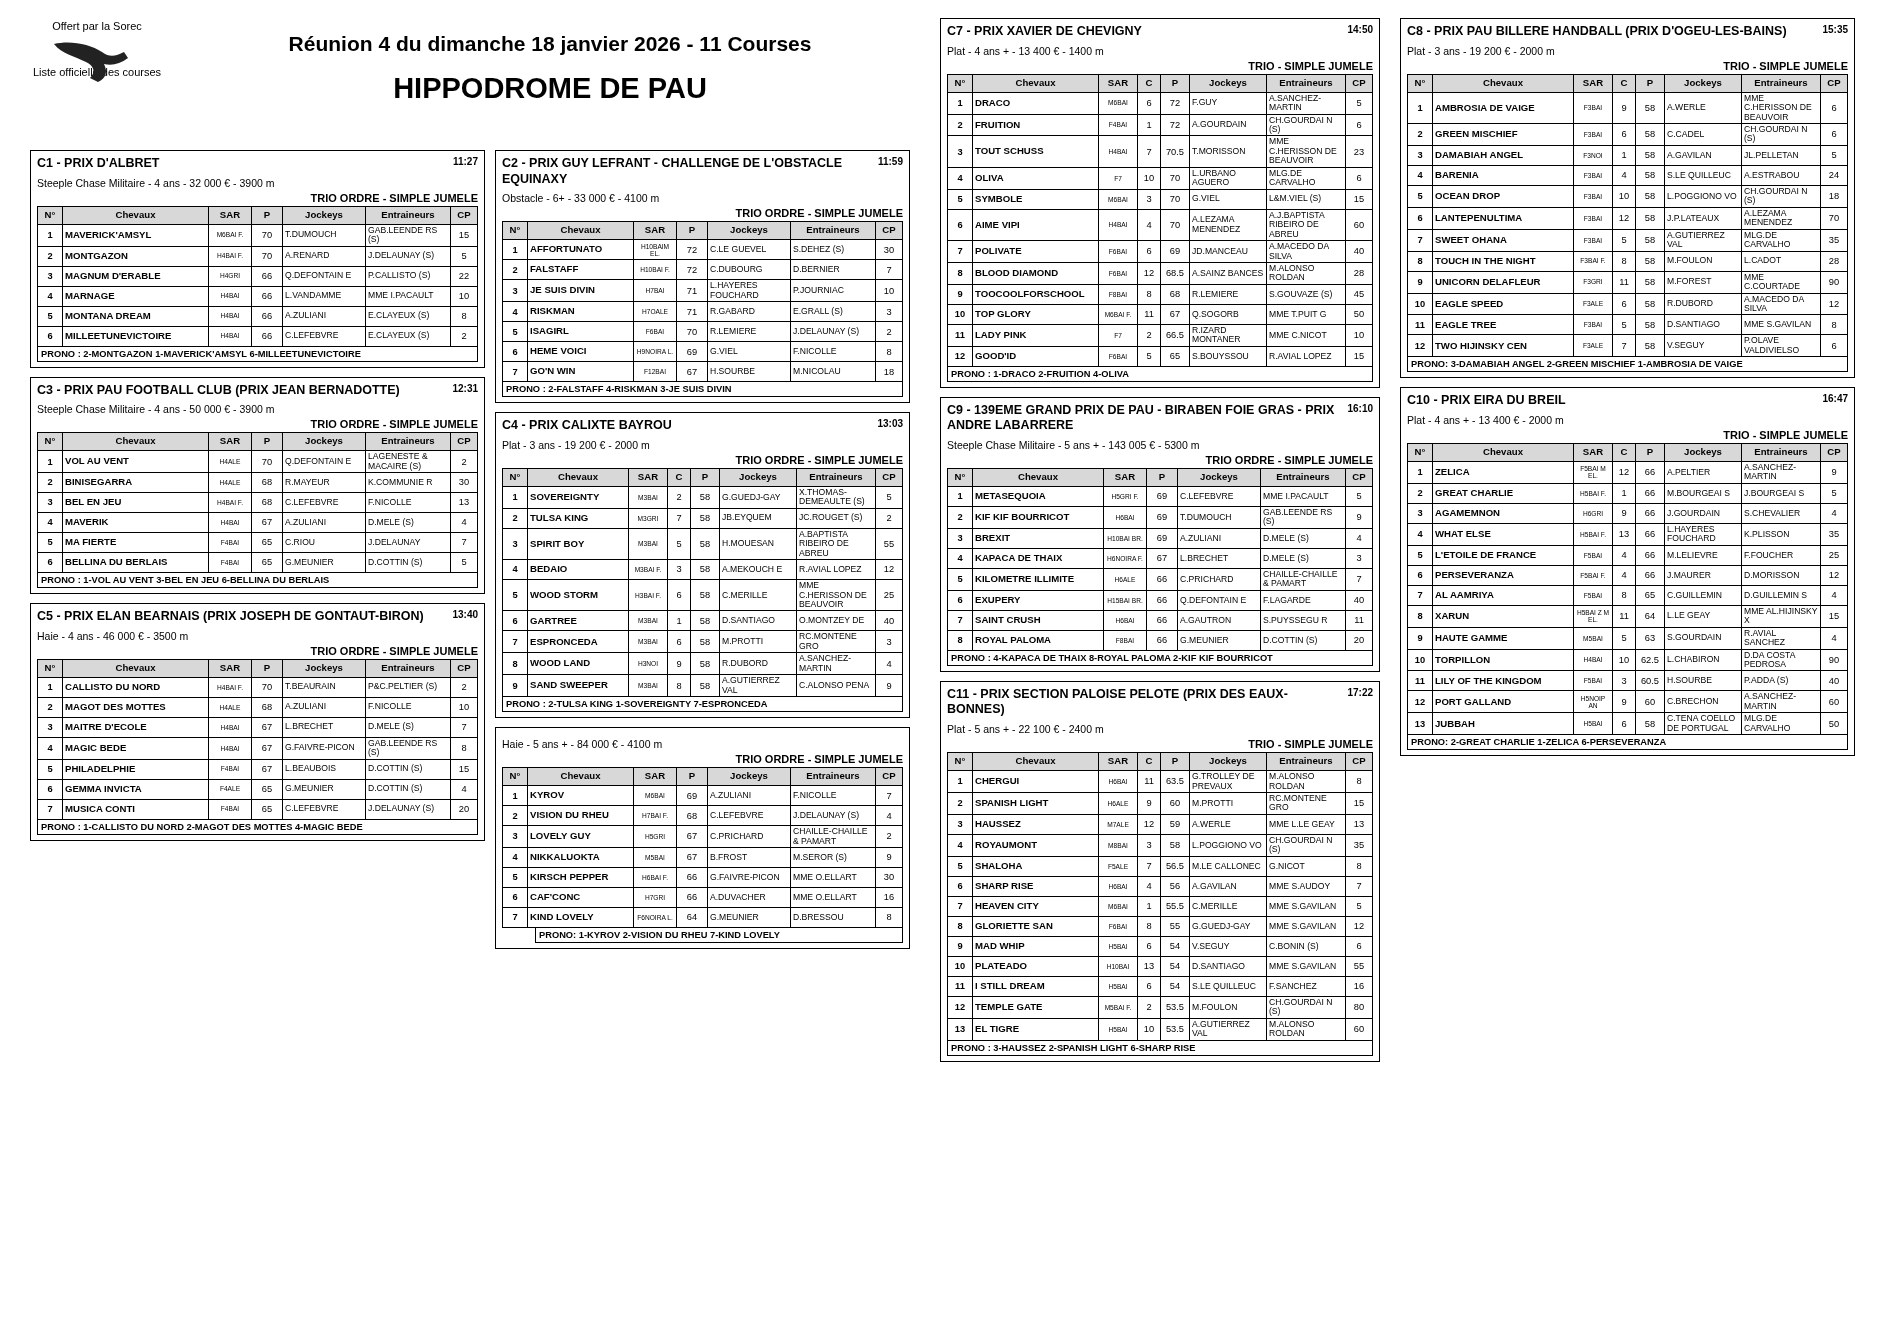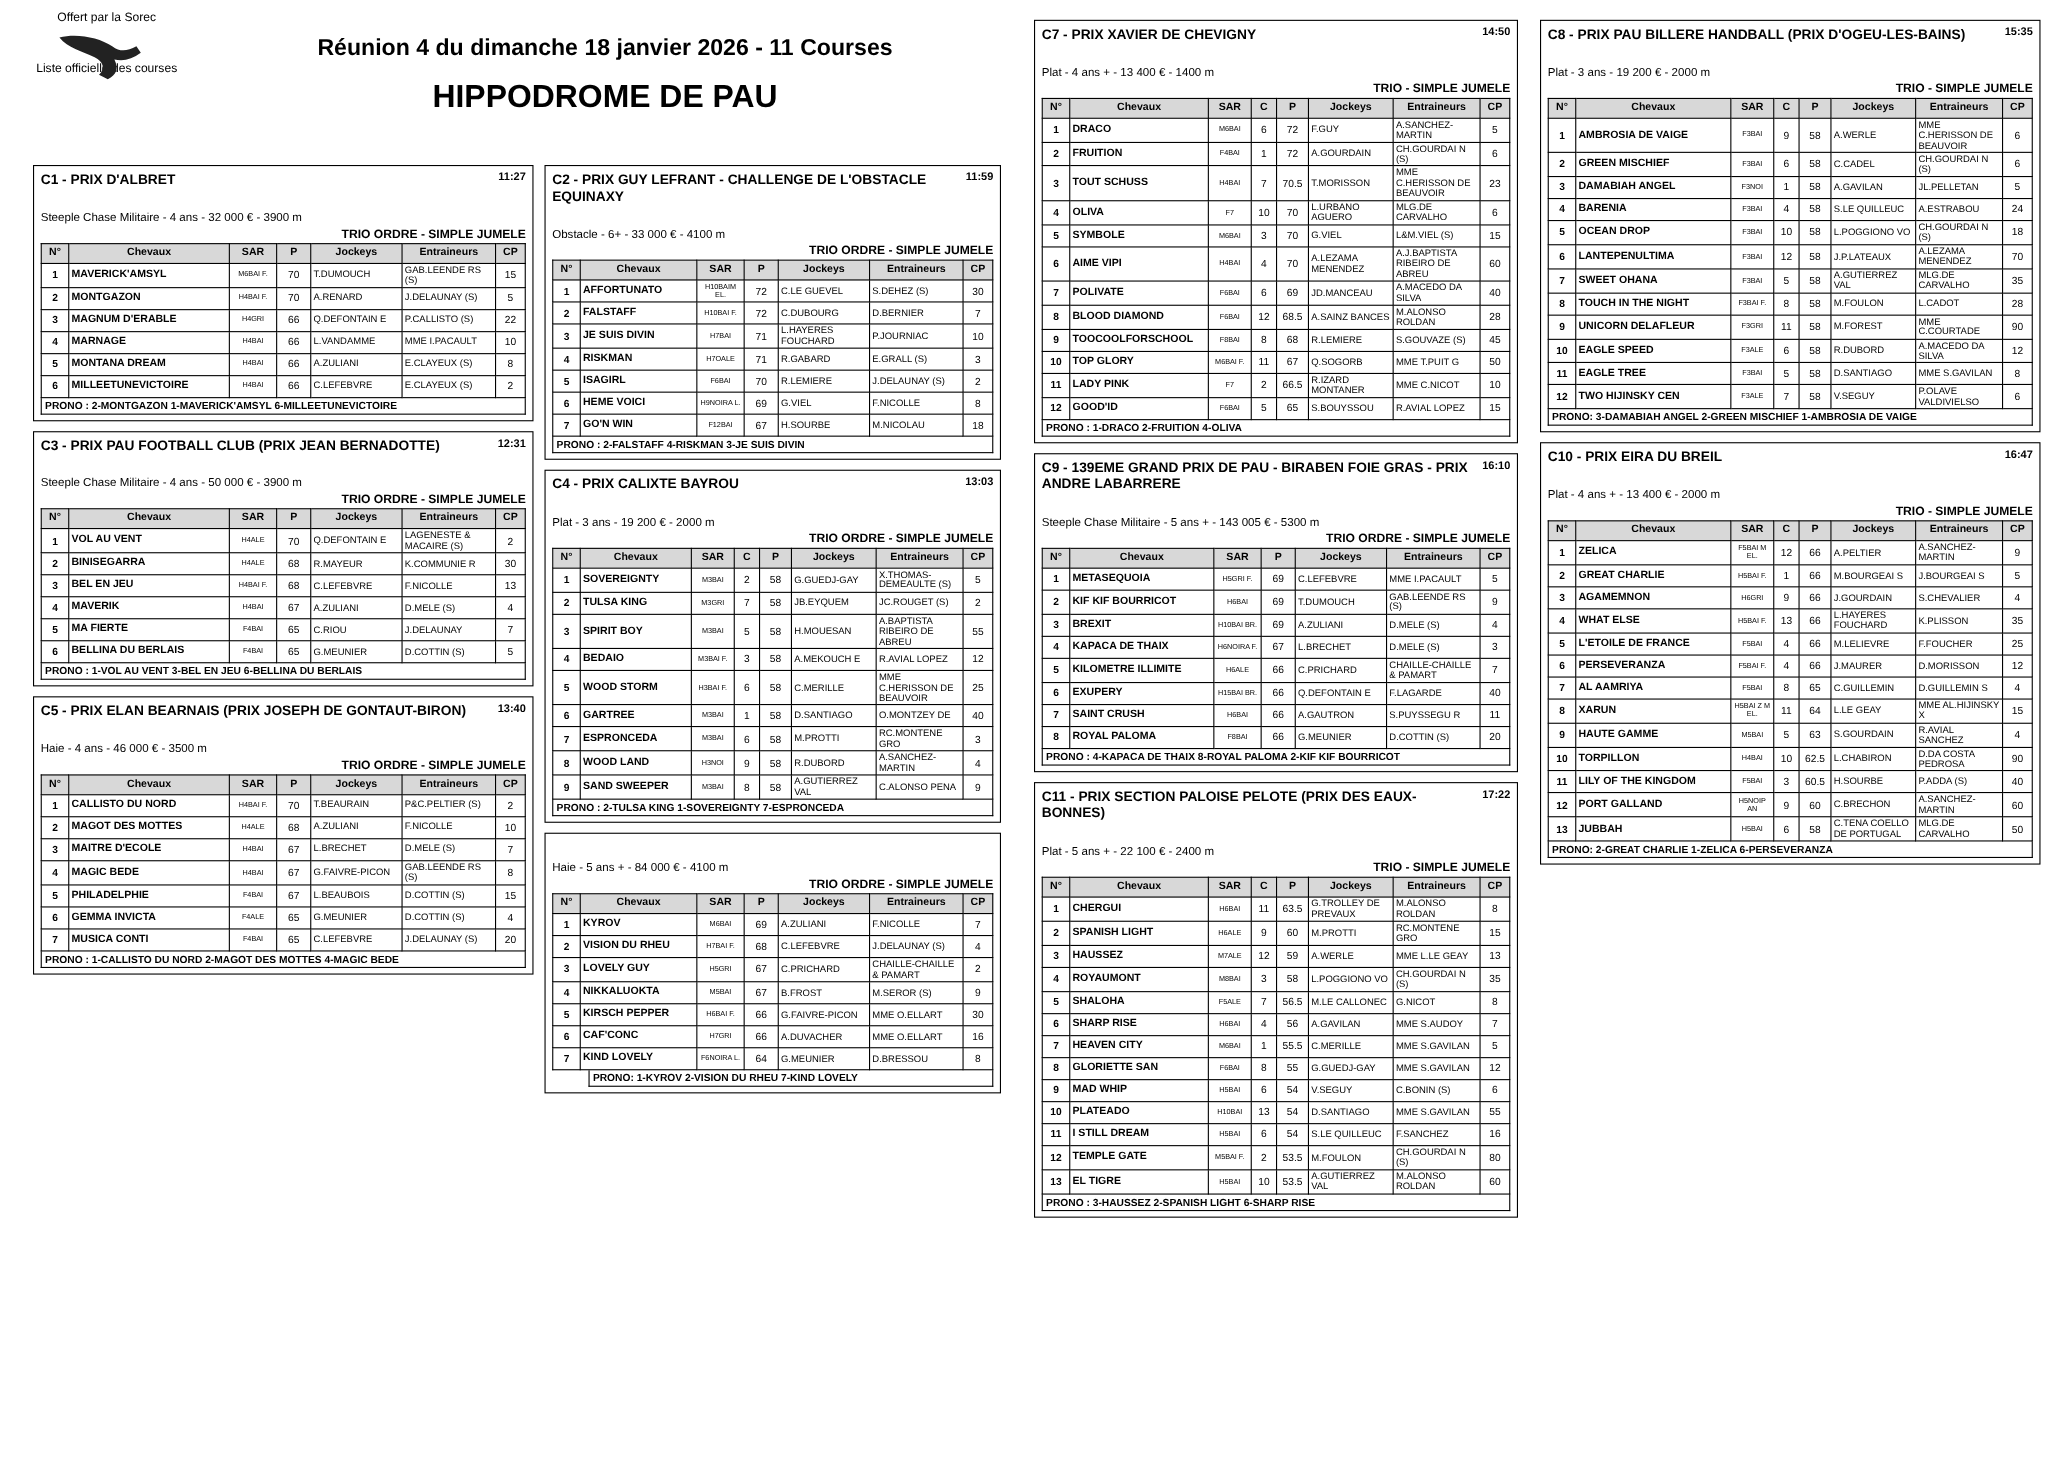--- a/index.html
+++ b/index.html
@@ -1,37 +1,37 @@
 <!DOCTYPE html>
 <html><head>
 <meta charset="utf-8">
 <style>
   html,body{margin:0;padding:0;background:#fff;}
   body{width:1883px;height:1330px;font-family:"Liberation Sans",sans-serif;color:#000;}
   .page{position:relative;width:1883px;height:1330px;padding:0;box-sizing:border-box;}
   
   .header{position:absolute;left:0;top:0;width:940px;height:150px;}
-  .logo{position:absolute;left:22px;top:10px;width:150px;height:110px;}
+  .logo{position:absolute;left:22px;top:20px;width:150px;height:110px;}
   .logo .ltop{font-size:11px;text-align:center;}
   .logo .lmid{font-size:11px;text-align:center;margin-top:34px;line-height:1.15;}
   .logo svg{position:absolute;left:28px;top:18px;}
   .hdr-line1{position:absolute;left:180px;top:32px;width:740px;text-align:center;font-size:21px;font-weight:bold;}
   .hdr-line2{position:absolute;left:180px;top:72px;width:740px;text-align:center;font-size:29px;font-weight:bold;}
   
   .col{position:absolute;top:0;}
   .c1{left:30px;width:455px;}
   .c2{left:495px;width:415px;}
   .c3{left:940px;width:440px;}
   .c4{left:1400px;width:455px;}
   
   .race{border:1.5px solid #000;margin-bottom:9px;padding:5px 6px 5px 6px;box-sizing:border-box;background:#fff;}
   .race-head{display:flex;align-items:flex-start;justify-content:center;}
   .race-title{font-size:12.5px;font-weight:bold;line-height:1.25;flex:1;padding-right:6px;}
   .race-time{font-size:10px;font-weight:bold;white-space:nowrap;}
-  .race-sub{font-size:10.5px;margin-top:20px;}
+  .race-sub{font-size:10.5px;margin-top:5px;}
   .race-bets{font-size:11px;font-weight:bold;text-align:right;margin-top:3px;margin-bottom:2px;}
   table{border-collapse:collapse;width:100%;table-layout:fixed;}
   th,td{border:1px solid #000;font-size:9.3px;padding:1px 2px;vertical-align:middle;line-height:1.1;}
   th{background:#d8d8d8;font-weight:bold;text-align:center;font-size:9.6px;height:15px;}
   td{height:17px;}
   td.num{text-align:center;font-weight:bold;width:20px;}
   td.horse{font-weight:bold;font-size:9.6px;}
   td.sar{text-align:center;font-size:6.6px;}
   td.c,td.p{text-align:center;font-size:9.3px;}
   td.cp{text-align:center;font-size:9.3px;}

